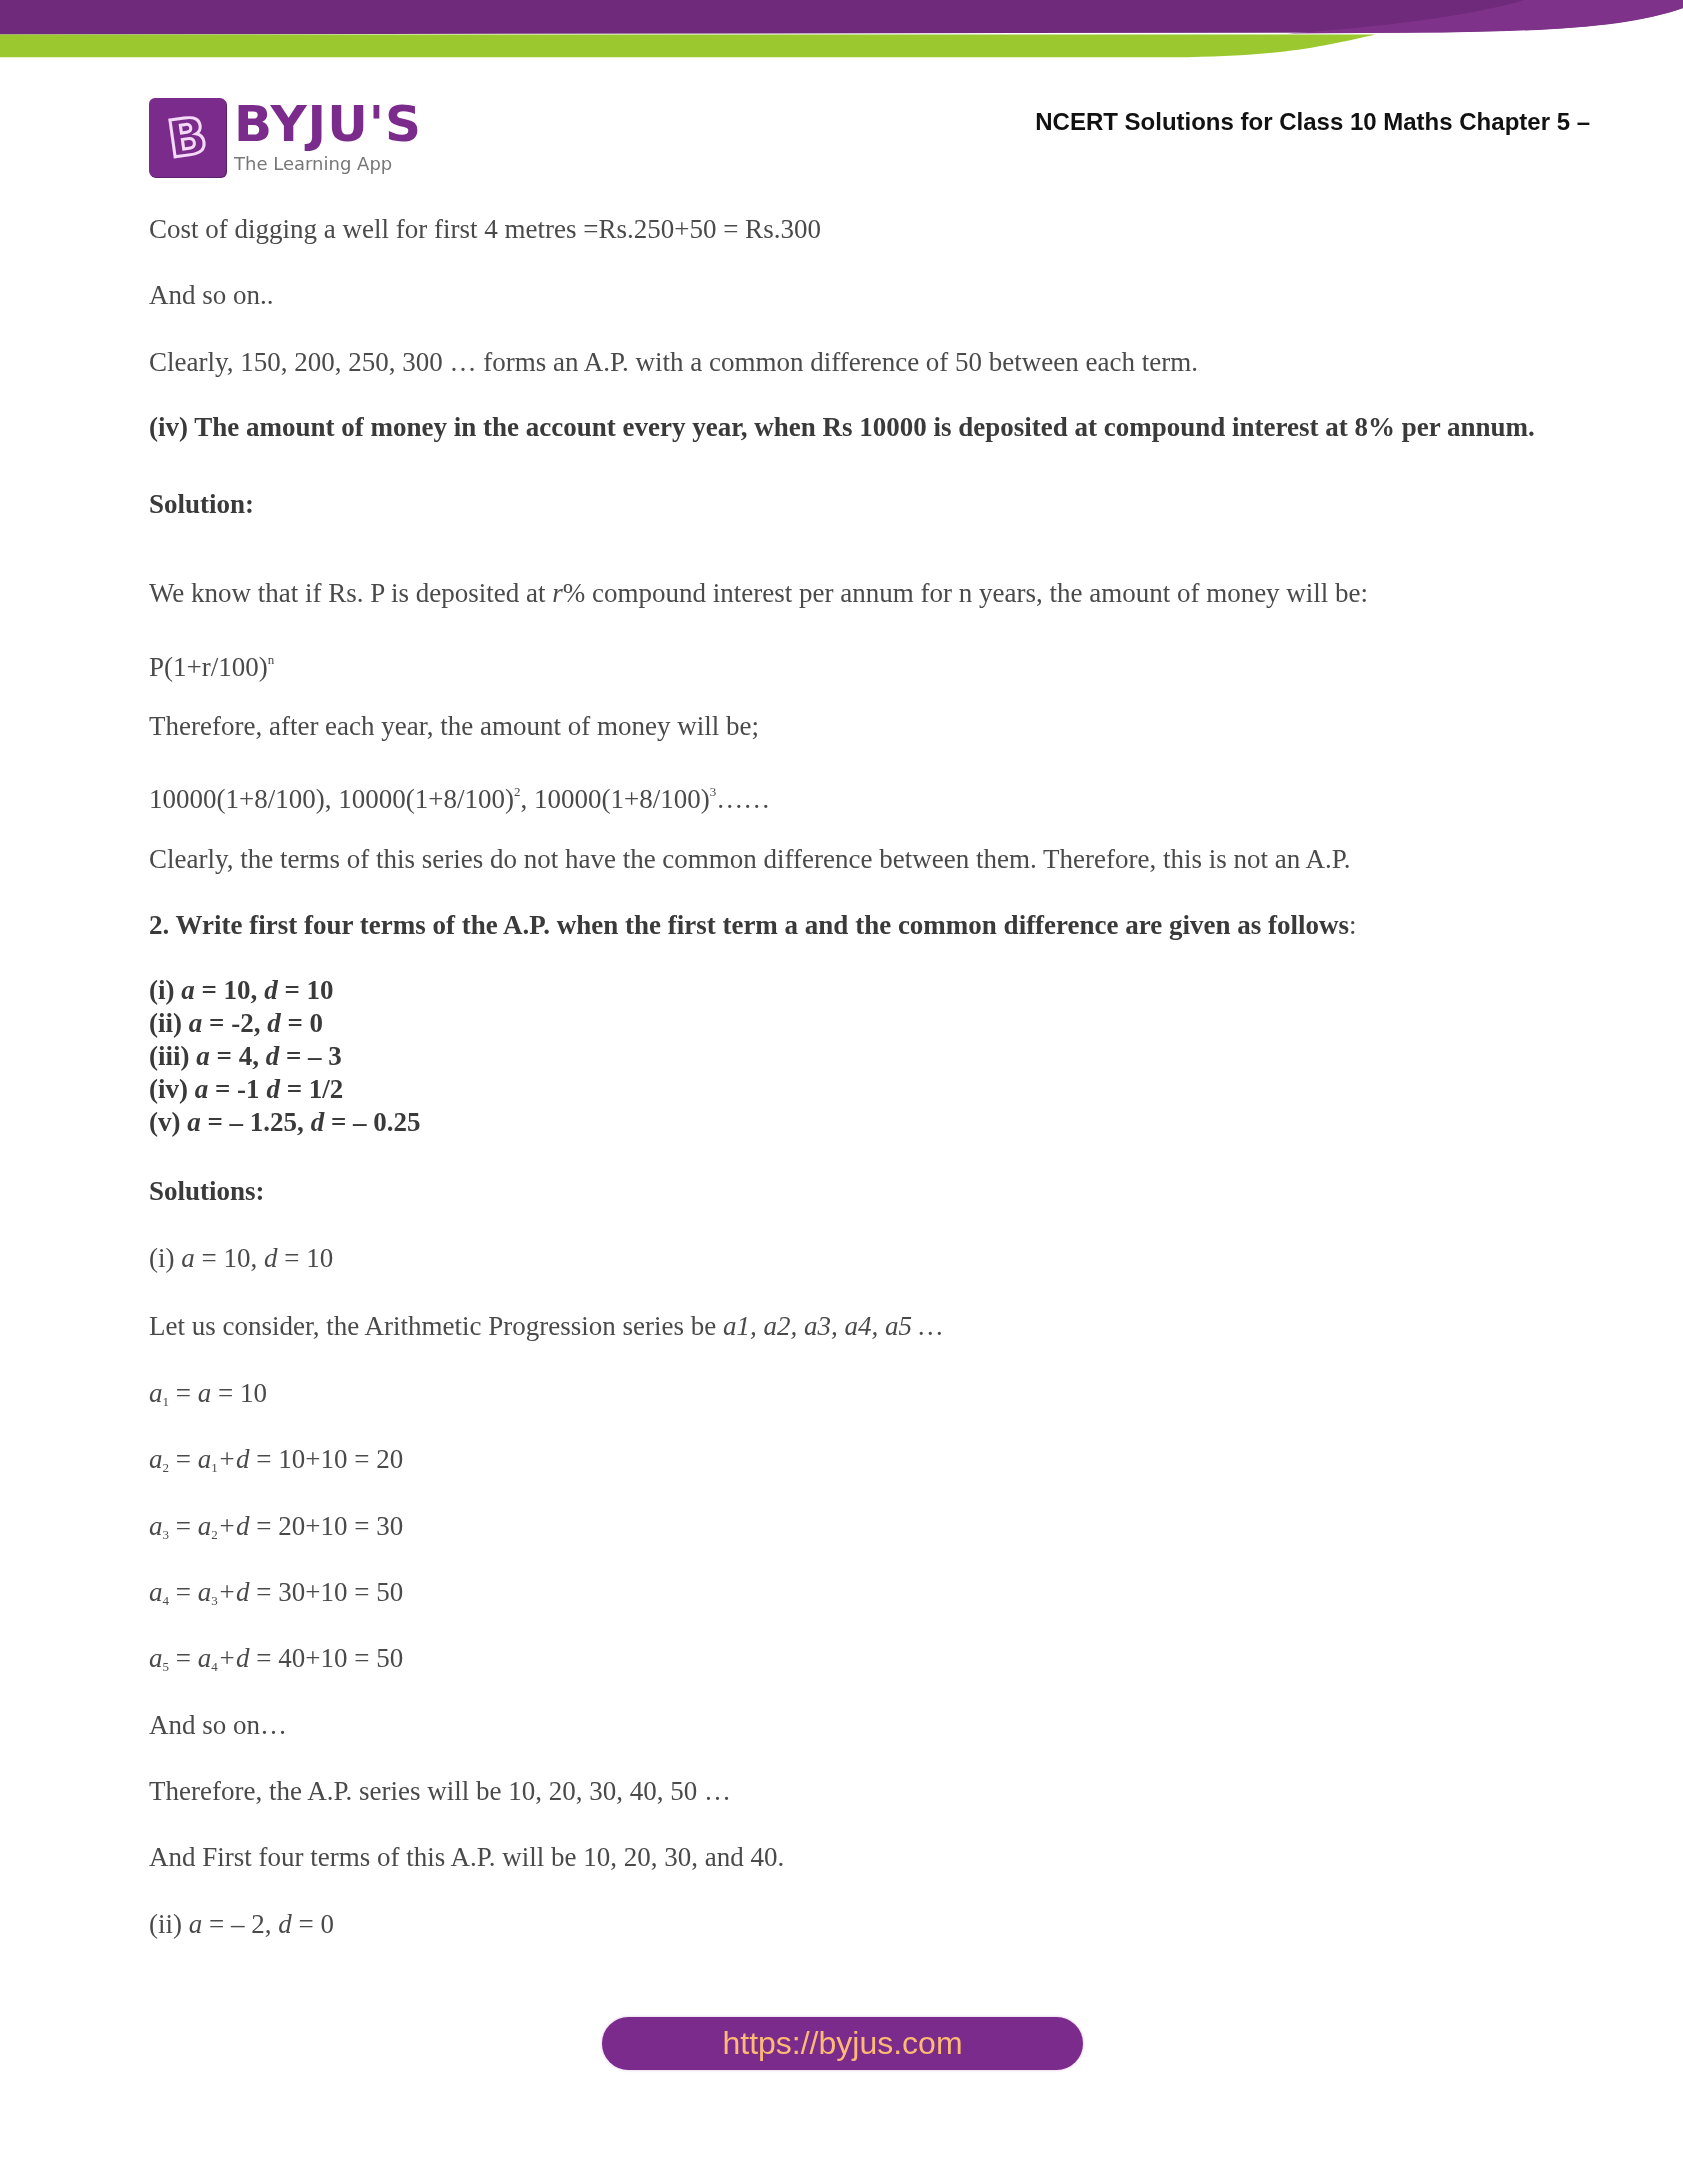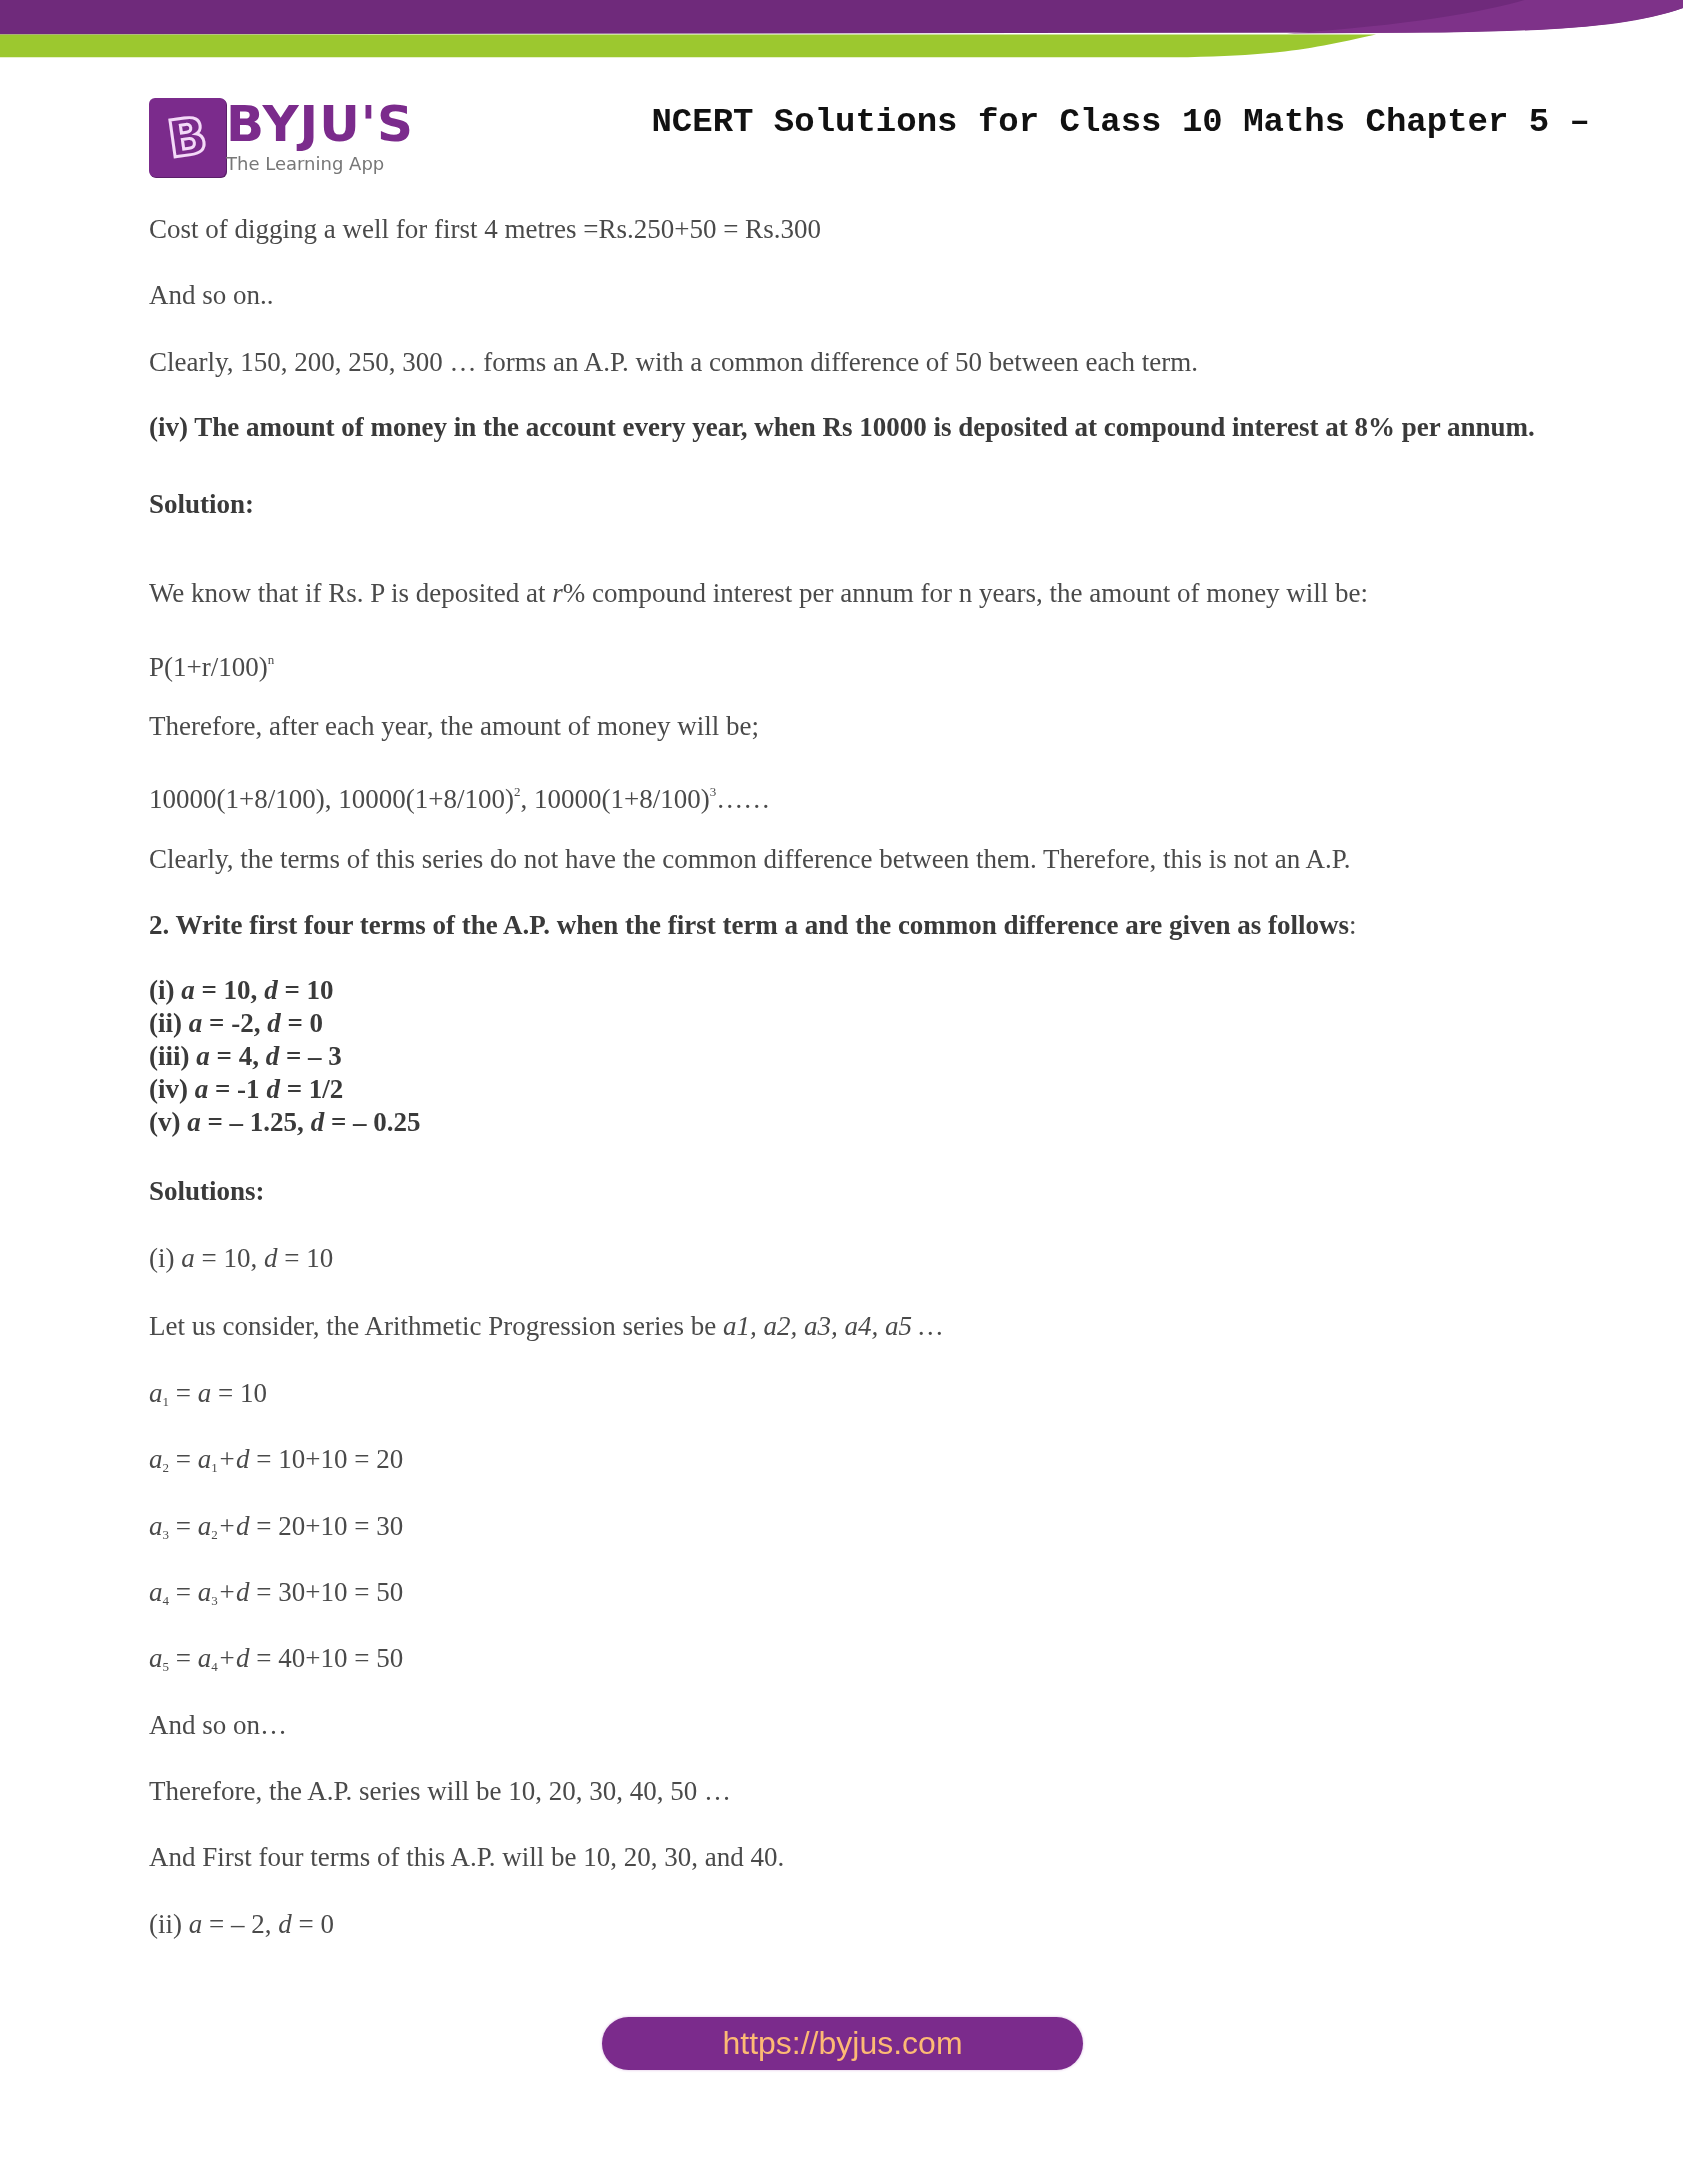--- a/index.html
+++ b/index.html
@@ -16,32 +16,32 @@
     .logo-mark {
       width: 77px; height: 79px; background: #7b2b8c; border-radius: 6px;
       display: flex; align-items: center; justify-content: center;
       box-shadow: 1px 1px 0 #5a1f68;
     }
     .logo-mark span {
       font-family: "DejaVu Sans", sans-serif; font-weight: bold; font-size: 51px;
       color: #7b2b8c; -webkit-text-stroke: 3px #f4d9f8; transform: rotate(-8deg);
       display: inline-block;
     }
-    .logo-text { display: flex; flex-direction: column; }
+    .logo-text { margin-left: 8px; display: flex; flex-direction: column; }
     .logo-name {
       font-family: "DejaVu Sans", sans-serif; font-weight: bold; font-size: 50px;
       color: #7b2b8c; letter-spacing: 1px; line-height: 51px;
     }
     .logo-tag {
       font-family: "DejaVu Sans", sans-serif; font-size: 18px; color: #777;
       line-height: 24px; margin-top: 2px;
     }
     .doc-title {
       position: absolute; right: 93px; top: 103px; text-align: right;
-      font-family: Liberation Mono, monospace; font-weight: bold; font-size: 34px;
+      font-family: Liberation Sans, sans-serif; font-weight: bold; font-size: 24px;
       line-height: 38px; color: #111;
     }
     .content { position: absolute; left: 149px; top: 0; width: 1406px; }
     .p {
       position: absolute; left: 0; white-space: nowrap;
       font-size: 27px; line-height: 34px; color: #4a4a4a;
     }
     .b { font-weight: bold; color: #3a3a3a; }
     .wrap { white-space: normal; width: 1386px; }
     i { font-style: italic; }

